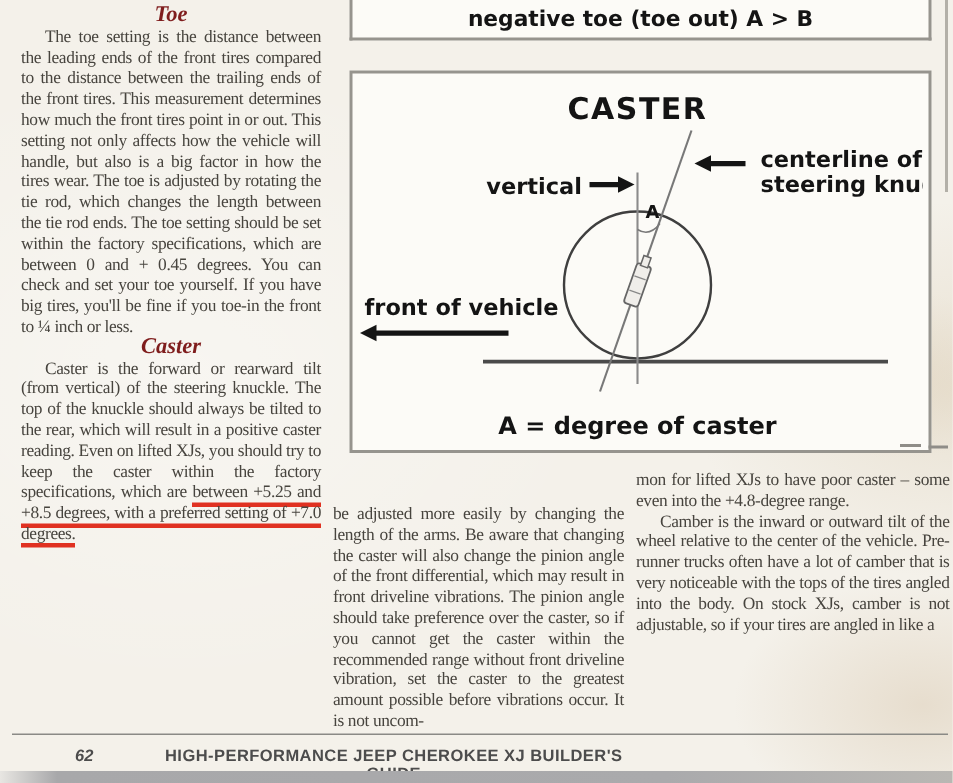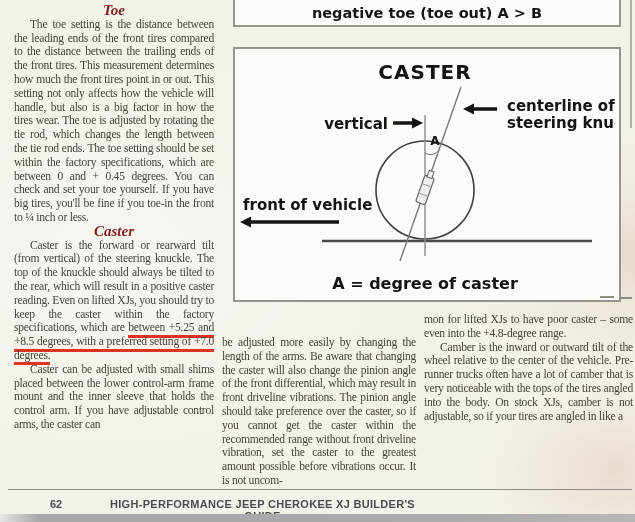--- a/index.html
+++ b/index.html
@@ -36,42 +36,41 @@
   #toe-fig .figcap{font-family:"DejaVu Sans",sans-serif;font-weight:bold;
            font-size:14.5px;color:#141414;padding-bottom:4px;margin-top:21px;}
   #caster-fig{left:233px;top:47px;width:384px;height:251px;}
   #caster-fig svg{position:absolute;left:0;top:0;}
   .svgtext{font-family:"DejaVu Sans",sans-serif;font-weight:bold;fill:#141414;}
   
   #footer-rule{position:absolute;left:8px;top:489px;width:624px;height:1px;
                background:#8a8a86;}
   #page-number{position:absolute;left:50px;top:498px;
                font-family:"Liberation Sans",sans-serif;font-weight:bold;
-               font-size:11px;color:#4c4c4c;}
+               font-size:11px;color:#4c4c4c;font-style:italic;}
   #footer-title{position:absolute;left:95px;top:498px;width:335px;text-align:center;
                font-family:"Liberation Sans",sans-serif;font-weight:bold;
                font-size:11px;letter-spacing:0.3px;color:#4c4c4c;}
   
   #scan-bottom{position:absolute;left:0;top:514px;width:635px;height:8px;
                background:linear-gradient(90deg,#e8e6e2 0%,#a8a8aa 6%,#aaaaac 70%,#b9b7b3 100%);}
   #page-edge-line{position:absolute;left:630px;top:0;width:1.5px;height:128px;
                background:#b3b0a8;}
   .dash{position:absolute;height:1.5px;background:#8f8d88;}
 </style>
 </head>
 <body>
 
 <div class="paper-tint"></div>
 
 <div class="col" id="left-col">
   <p class="heading">Toe</p>
   <p class="indent space-after">The toe setting is the distance between the leading ends of the front tires compared to the distance between the trailing ends of the front tires. This measurement determines how much the front tires point in or out. This setting not only affects how the vehicle will handle, but also is a big factor in how the tires wear. The toe is adjusted by rotating the tie rod, which changes the length between the tie rod ends. The toe setting should be set within the factory specifications, which are between 0 and + 0.45 degrees. You can check and set your toe yourself. If you have big tires, you'll be fine if you toe-in the front to ¼ inch or less.</p>
   <p class="heading head-gap">Caster</p>
   <p class="indent"><span>Caster is the forward or rearward tilt (from vertical) of the steering knuckle. The top of the knuckle should always be tilted to the rear, which will result in a positive caster reading. Even on lifted XJs, you should try to keep the caster within the factory specifications, which are </span><span class="redline">between +5.25 and +8.5 degrees, with a preferred setting of +7.0 degrees.</span></p>
-  <p class="indent">Caster can be adjusted with small shims placed between the lower control-arm frame mount and the inner sleeve that holds the control arm. If you have adjustable control arms, the caster can</p>
 </div>
 
 <div class="col" id="mid-col">
   <p>be adjusted more easily by changing the length of the arms. Be aware that changing the caster will also change the pinion angle of the front differential, which may result in front driveline vibrations. The pinion angle should take preference over the caster, so if you cannot get the caster within the recommended range without front driveline vibration, set the caster to the greatest amount possible before vibrations occur. It is not uncom-</p>
 </div>
 
 <div class="col" id="right-col">
   <p>mon for lifted XJs to have poor caster – some even into the +4.8-degree range.</p>
   <p class="indent">Camber is the inward or outward tilt of the wheel relative to the center of the vehicle. Pre-runner trucks often have a lot of camber that is very noticeable with the tops of the tires angled into the body. On stock XJs, camber is not adjustable, so if your tires are angled in like a</p>
 </div>

